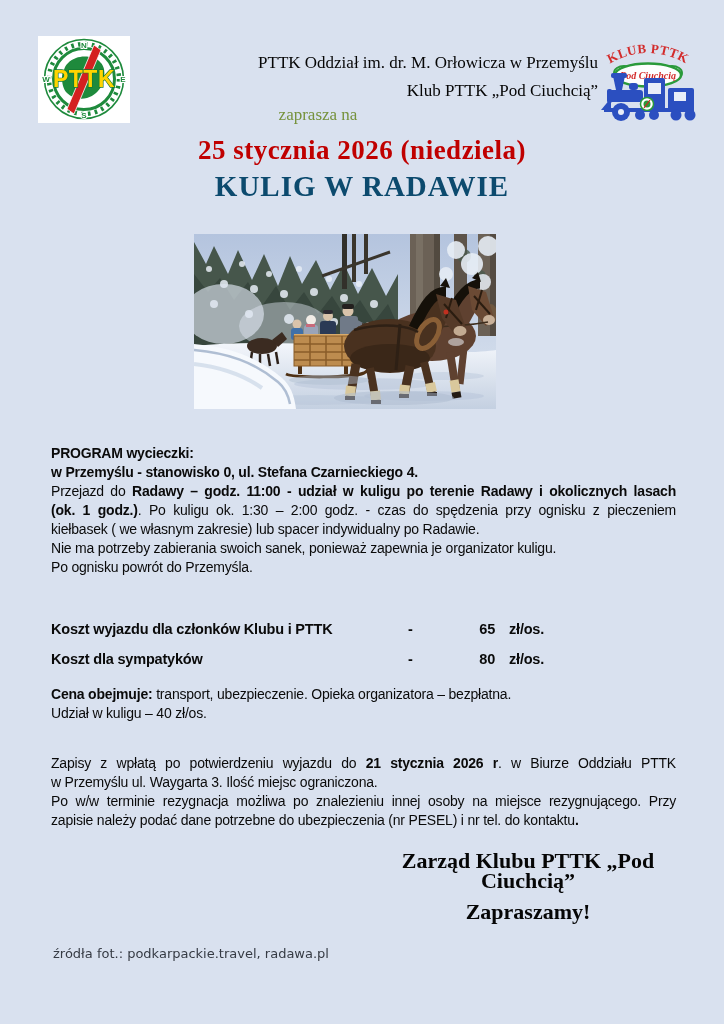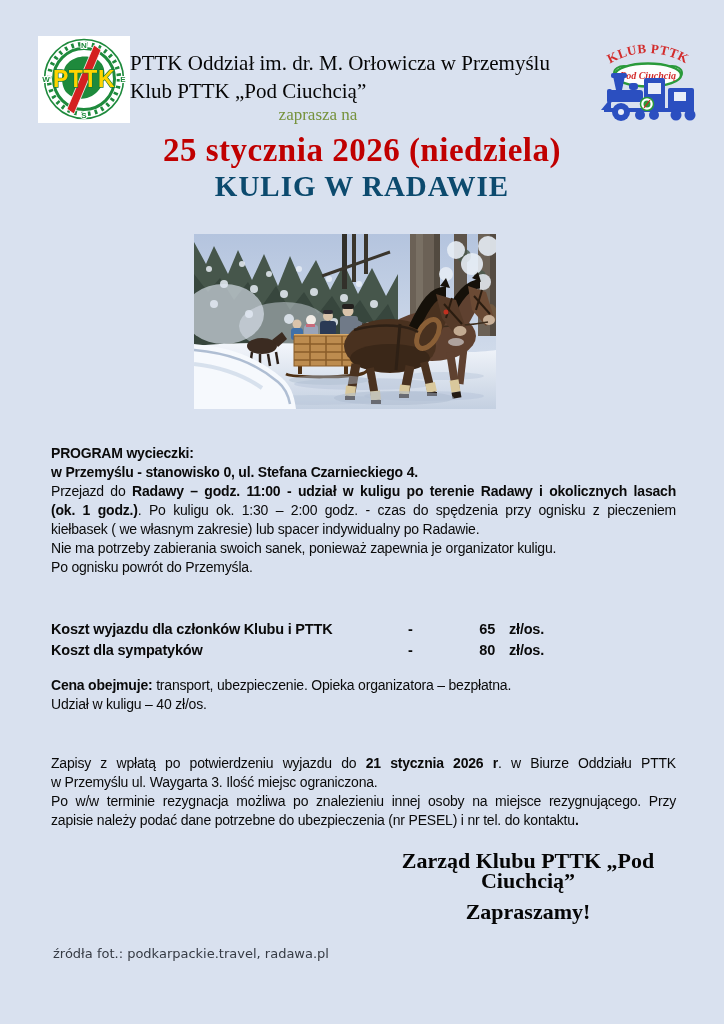--- a/index.html
+++ b/index.html
@@ -2,46 +2,46 @@
 <html><head>
 <meta charset="utf-8">
 <style>
   html,body{margin:0;padding:0;background:#d9e1ef;}
   body{width:724px;height:1024px;font-family:"Liberation Sans",sans-serif;color:#0a0a0a;}
   #flyer{position:relative;width:724px;height:1024px;background:#d9e1ef;overflow:hidden;}
 
   .header{position:absolute;top:36px;left:38px;width:660px;display:flex;align-items:flex-start;}
   .logo-pttk{width:92px;height:87px;background:#ffffff;flex:0 0 auto;display:block;}
   .logo-klub{width:100px;height:87px;flex:0 0 auto;display:block;}
-  .header-center{flex:1;text-align:left;font-family:"Liberation Serif","DejaVu Serif",serif;
-    font-size:21px;line-height:28px;color:#060606;padding-top:13px;}
+  .header-center{flex:1;text-align:right;font-family:"Liberation Serif","DejaVu Serif",serif;
+    font-size:17px;line-height:28px;color:#060606;padding-top:13px;}
 
   .invite{position:absolute;top:105px;left:0;width:636px;text-align:center;
     font-family:"Liberation Serif","DejaVu Serif",serif;font-size:17px;color:#76923c;}
   .date-title{position:absolute;top:131px;left:0;width:724px;text-align:center;
-    font-family:"Liberation Serif","DejaVu Serif",serif;font-weight:bold;font-size:33px;
+    font-family:"Liberation Serif","DejaVu Serif",serif;font-weight:bold;font-size:27px;
     line-height:38px;color:#c00000;letter-spacing:0.5px;}
   .event-title{position:absolute;top:168px;left:0;width:724px;text-align:center;
     font-family:"Liberation Serif","DejaVu Serif",serif;font-weight:bold;font-size:29px;
     line-height:36px;color:#0c4a6e;letter-spacing:1px;}
 
   .photo{position:absolute;left:194px;top:234px;width:302px;height:175px;display:block;}
 
   .tlblock{position:absolute;left:51px;width:625px;}
   .tl{font-size:14px;line-height:19px;letter-spacing:-0.2px;text-align:left;margin:0;}
   .jf{text-align:justify;text-align-last:justify;}
   .tl b{font-weight:700;}
 
   .program{top:444px;}
   .costs{top:620px;}
   .cost-row{display:grid;grid-template-columns:349px 49px 30px auto;font-weight:700;
     font-size:14.5px;line-height:19px;letter-spacing:-0.2px;gap:8px;}
   .cost-row .amt{text-align:right;}
   .cost-row .unit{padding-left:6px;}
-  .cost-row + .cost-row{margin-top:2px;}
+  .cost-row + .cost-row{margin-top:11px;}
   .cost-note{margin-top:16px;}
   .signup{top:754px;}
 
   .signature{position:absolute;left:383px;top:851px;width:290px;text-align:center;
     font-family:"Liberation Serif","DejaVu Serif",serif;font-weight:bold;font-size:22px;
     line-height:20px;color:#060606;}
   .signature .line2{margin-top:11px;}
 
   .footer{position:absolute;left:53px;top:946px;font-family:"DejaVu Sans",sans-serif;
     font-size:13px;color:#363b44;}

